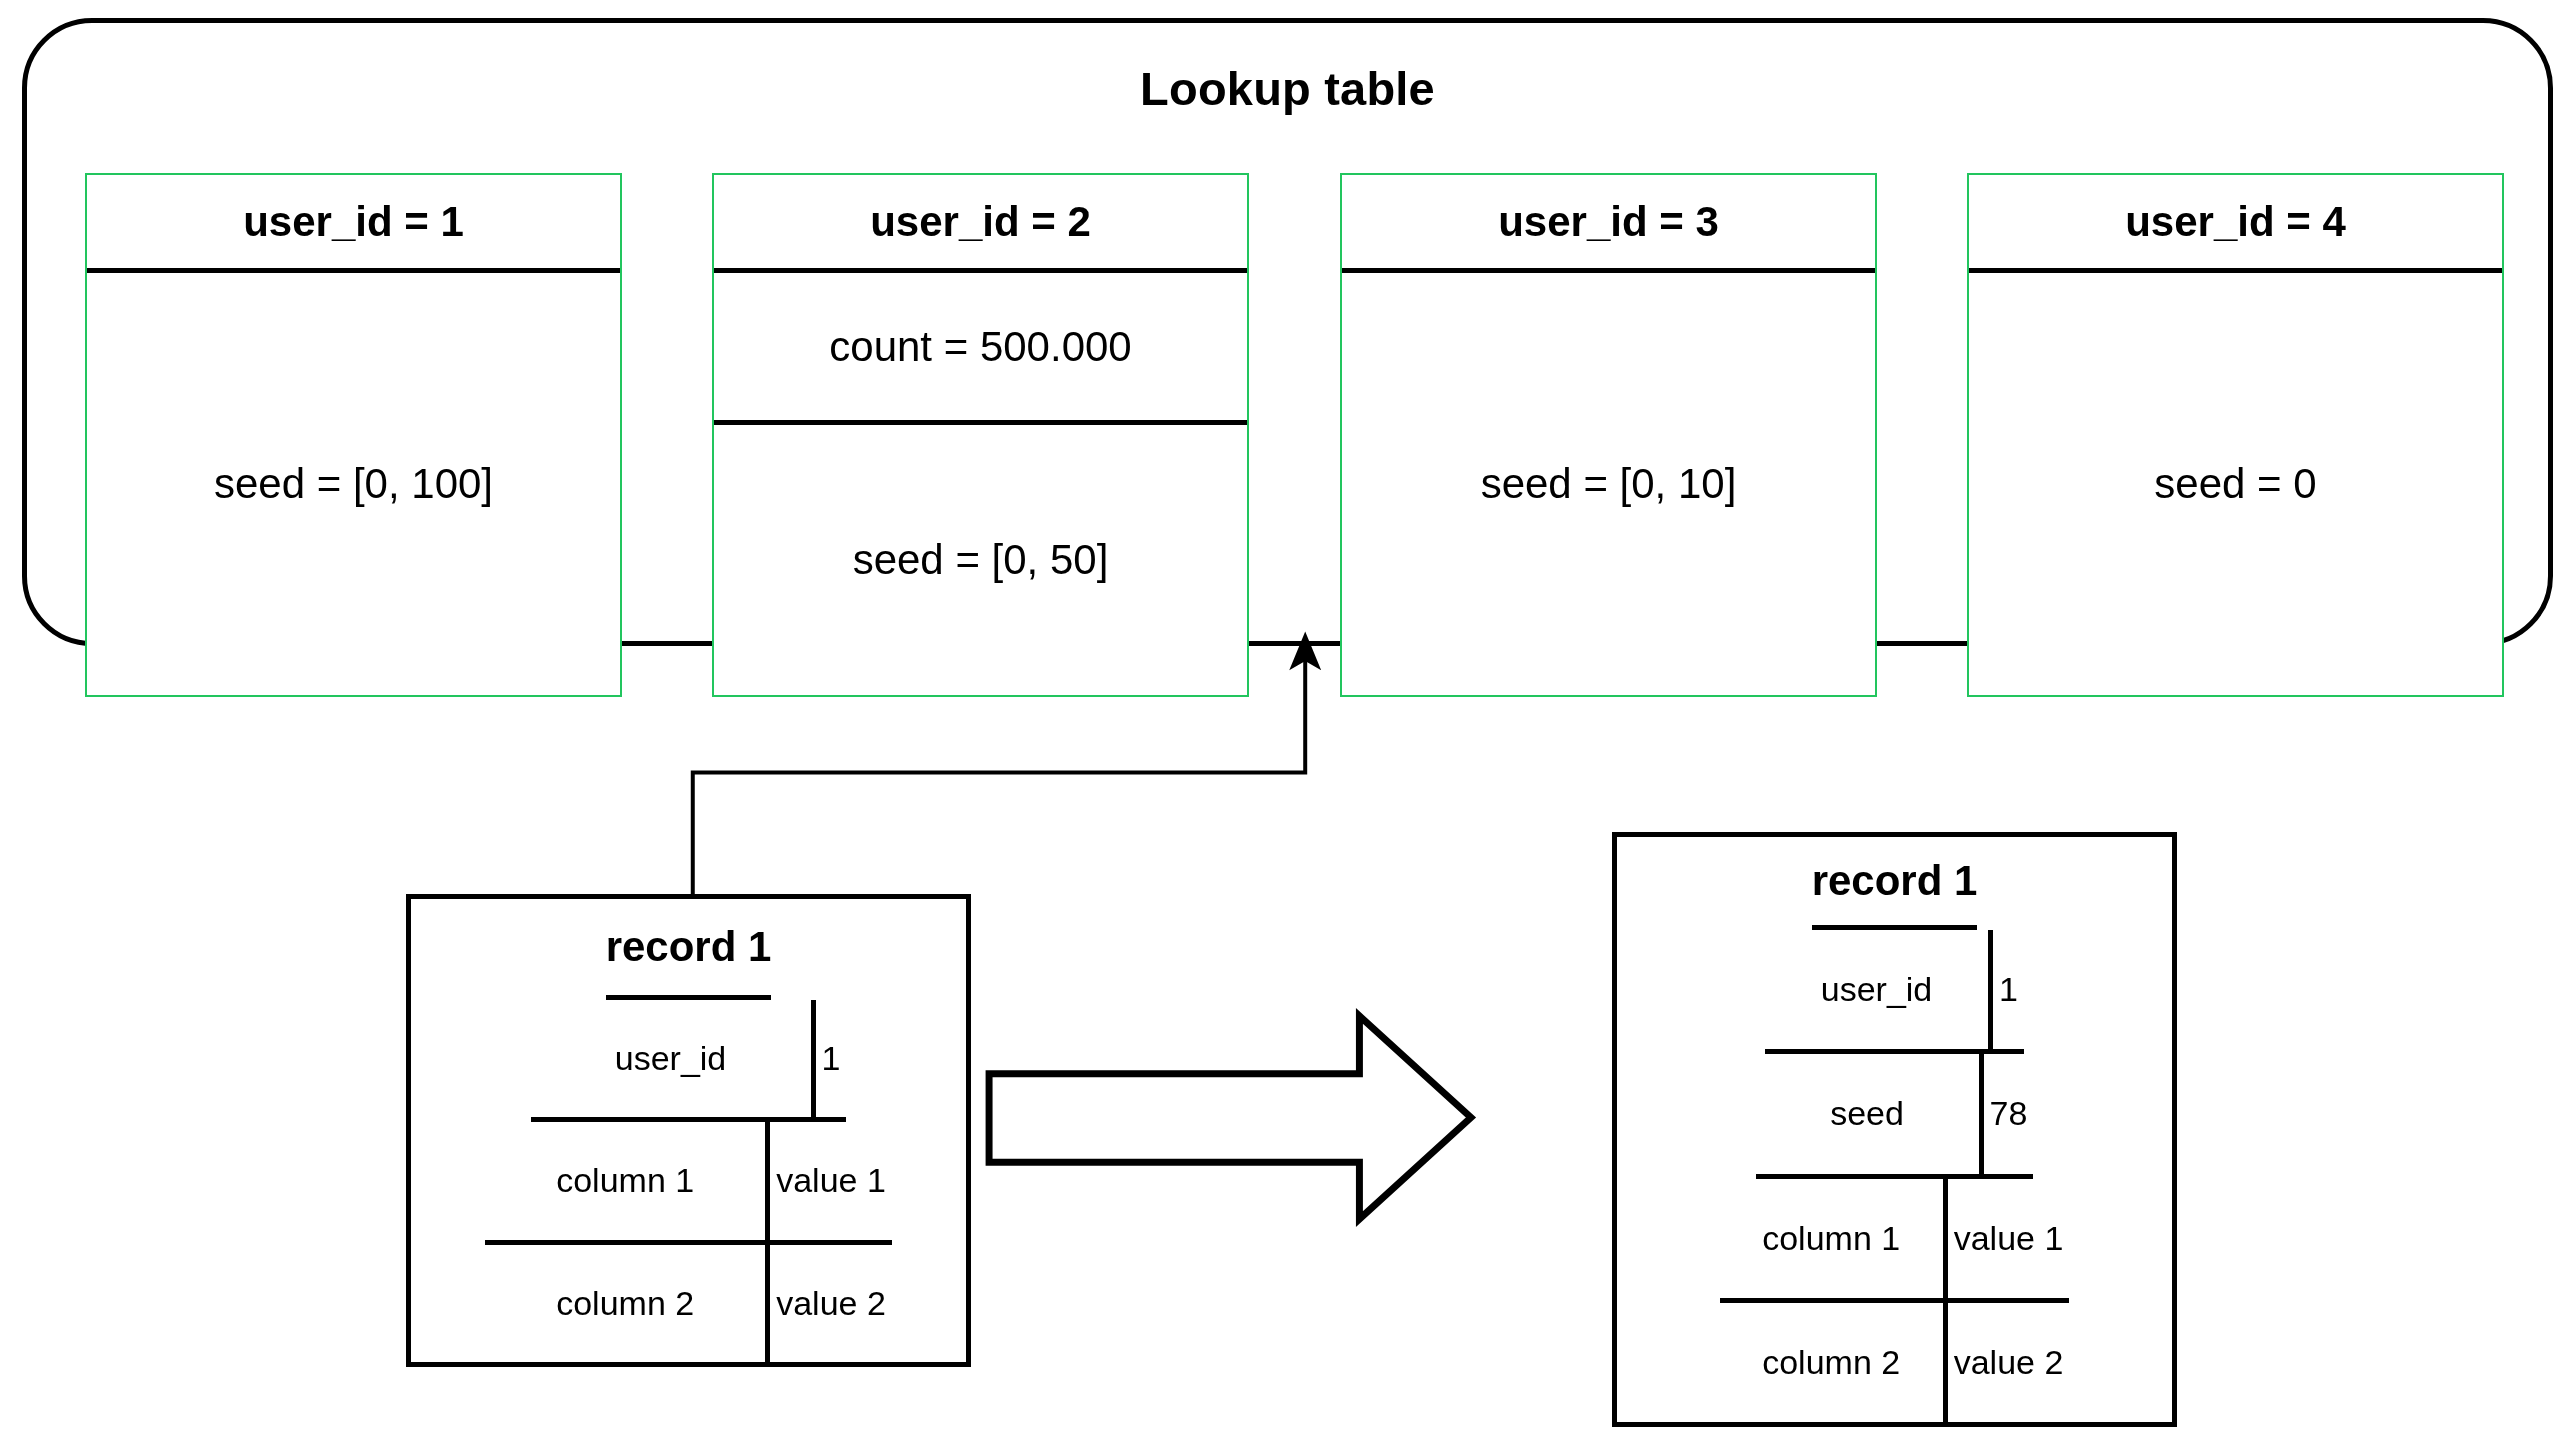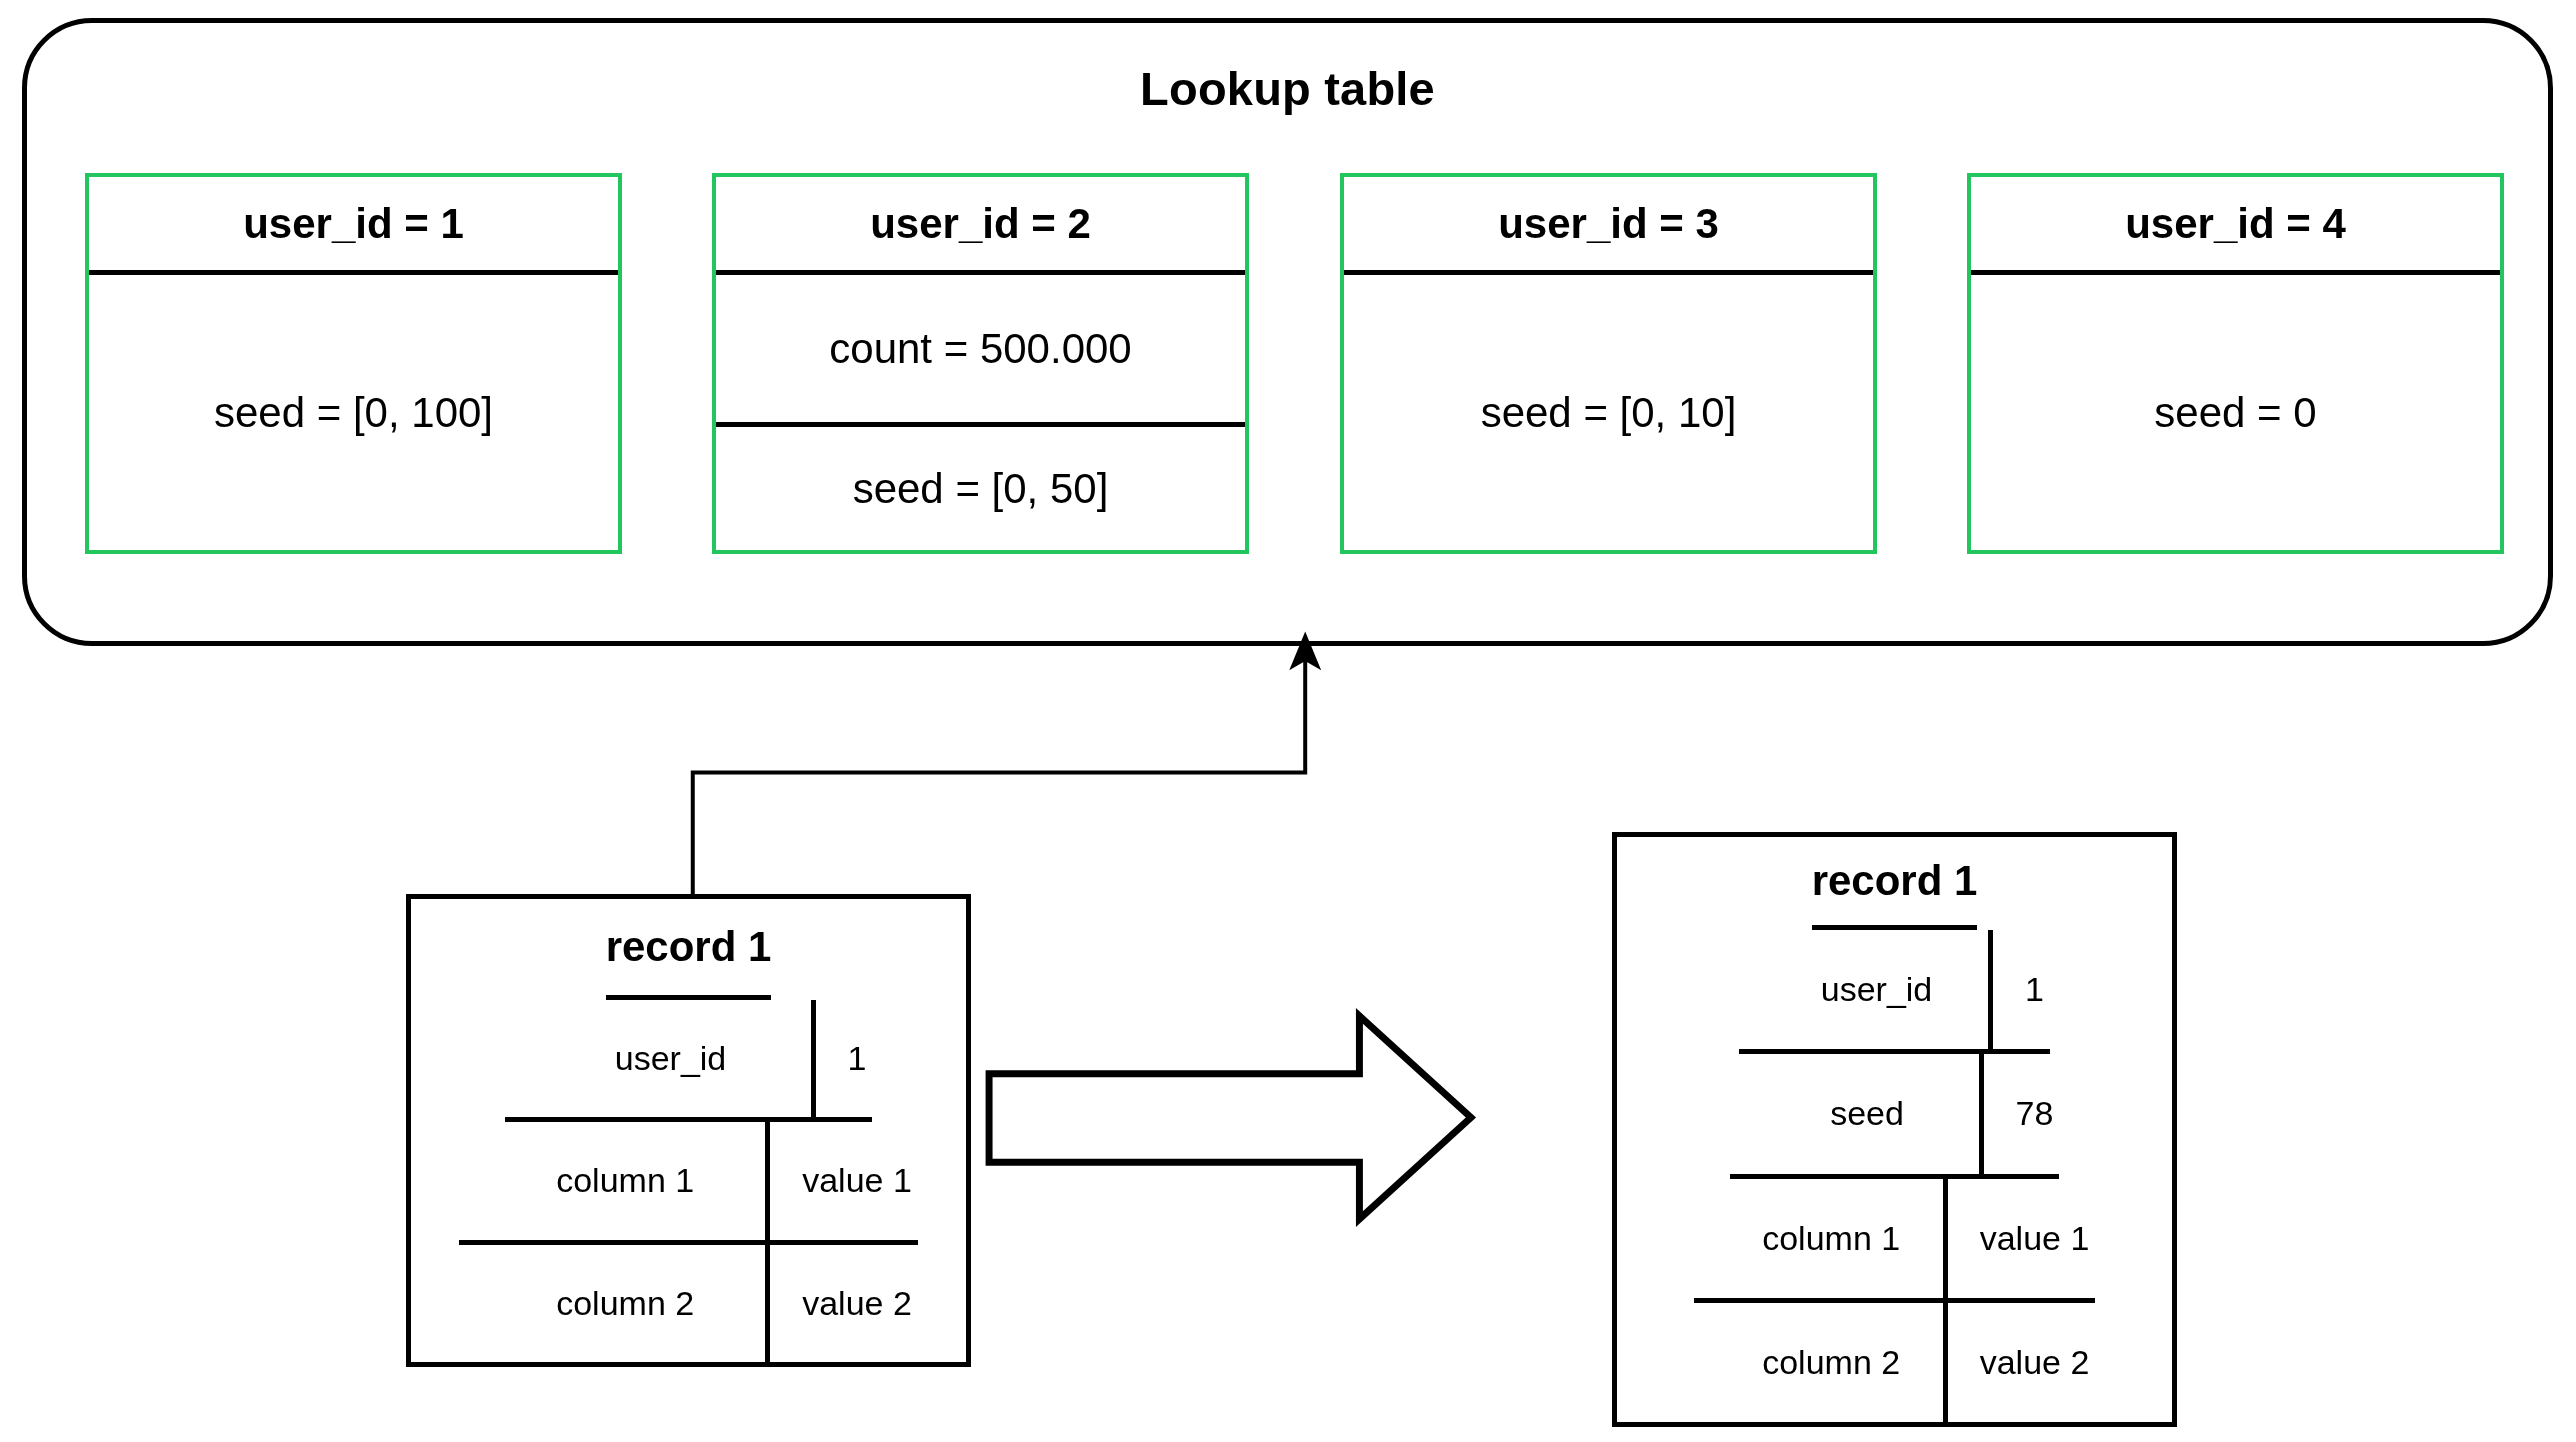--- a/index.html
+++ b/index.html
@@ -42,22 +42,22 @@
     font-weight: bold;
     letter-spacing: 0.2px;
     line-height: 1.1;
   }
 
   
   .card {
     position: absolute;
     top: 173px;
     width: 537px;
-    height: 381px;
-    border: 4px solid #22c55e;
+    height: 524px;
+    border: 2px solid #22c55e;
     box-sizing: border-box;
     background: #ffffff;
     display: flex;
     flex-direction: column;
   }
   .card .card-row {
     box-sizing: border-box;
     display: flex;
     align-items: center;
     justify-content: center;
@@ -119,21 +119,20 @@
     border-bottom: 5px solid #000000;
   }
   .rec-row:last-child { border-bottom: none; }
   .rec-key, .rec-val {
     display: flex;
     align-items: center;
     justify-content: center;
     text-align: center;
     box-sizing: border-box;
     padding: 0 6px;
-    margin-left: 26px;
   }
   .rec-key { border-right: 5px solid #000000; }
 
   
   #record-left {
     left: 406px;
     top: 894px;
     width: 565px;
     height: 473px;
   }

